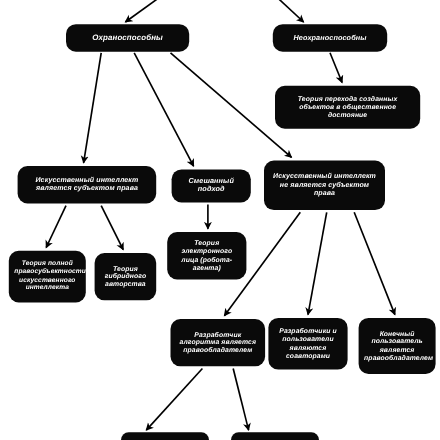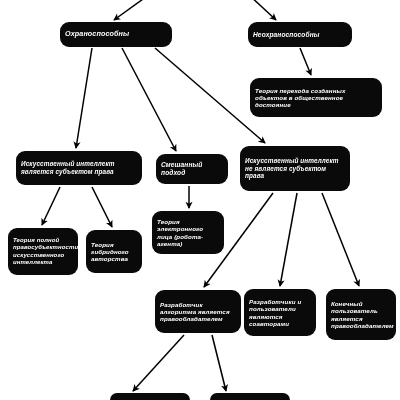--- a/index.html
+++ b/index.html
@@ -24,20 +24,21 @@
     pointer-events: none;
   }
   .node {
     position: absolute;
     background: #0a0a0a;
     color: #ffffff;
     border-radius: 9px;
     display: flex;
     align-items: center;
     justify-content: center;
+    text-align: center;
     box-sizing: border-box;
     padding: 3px 5px;
     font-weight: bold;
     font-style: italic;
     line-height: 1.18;
     letter-spacing: 0.1px;
     z-index: 2;
   }
   .node-label {
     display: block;

